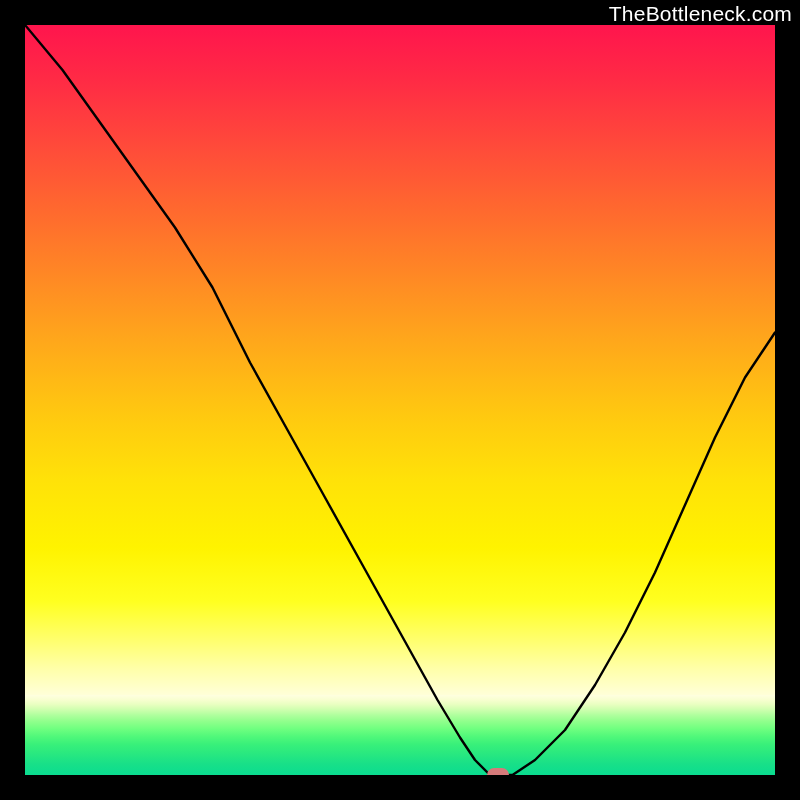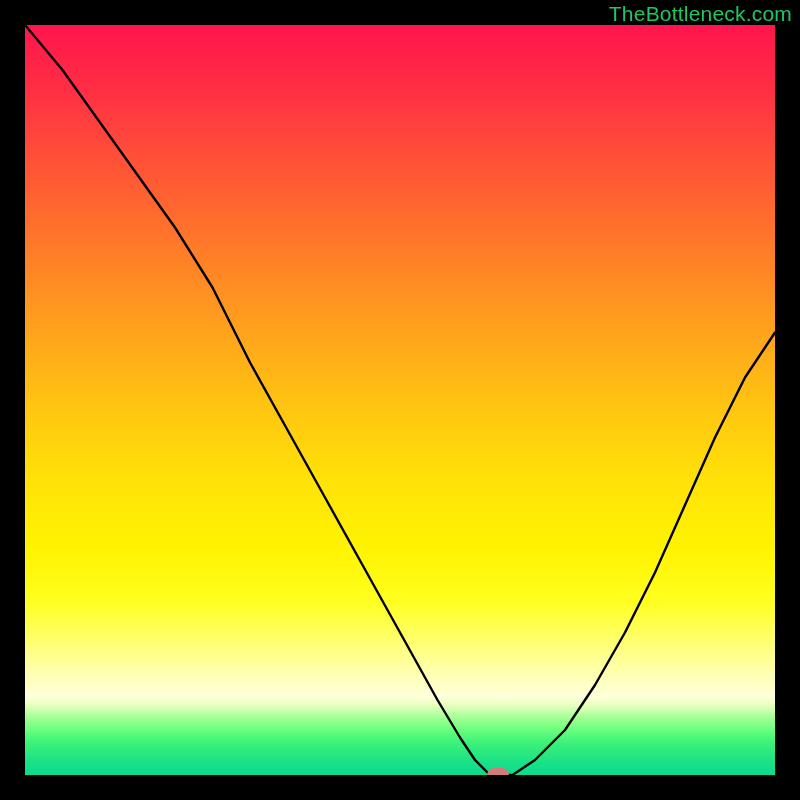--- a/index.html
+++ b/index.html
@@ -14,21 +14,21 @@
   .frame {
     position: relative;
     width: 800px;
     height: 800px;
     background: #000;
   }
   .watermark {
     position: absolute;
     top: 2px;
     right: 8px;
-    color: #22c55e;
+    color: #ffffff;
     font-size: 21px;
     letter-spacing: 0.2px;
     z-index: 10;
   }
   .plot-area {
     position: absolute;
     left: 25px;
     top: 25px;
     width: 750px;
     height: 750px;

